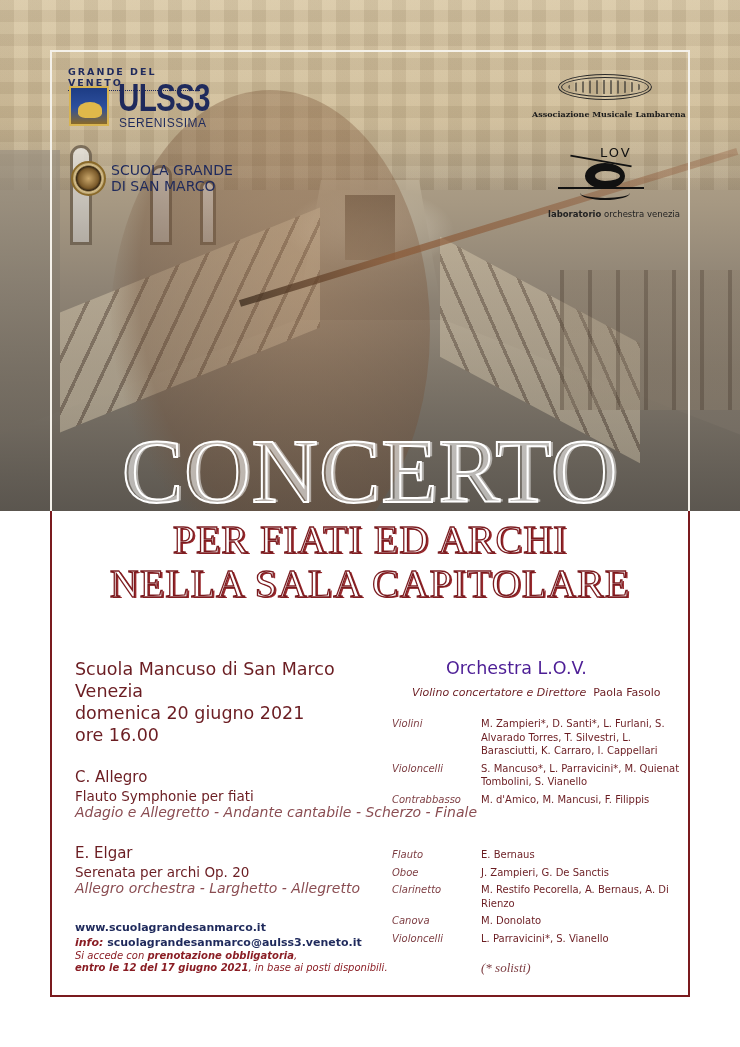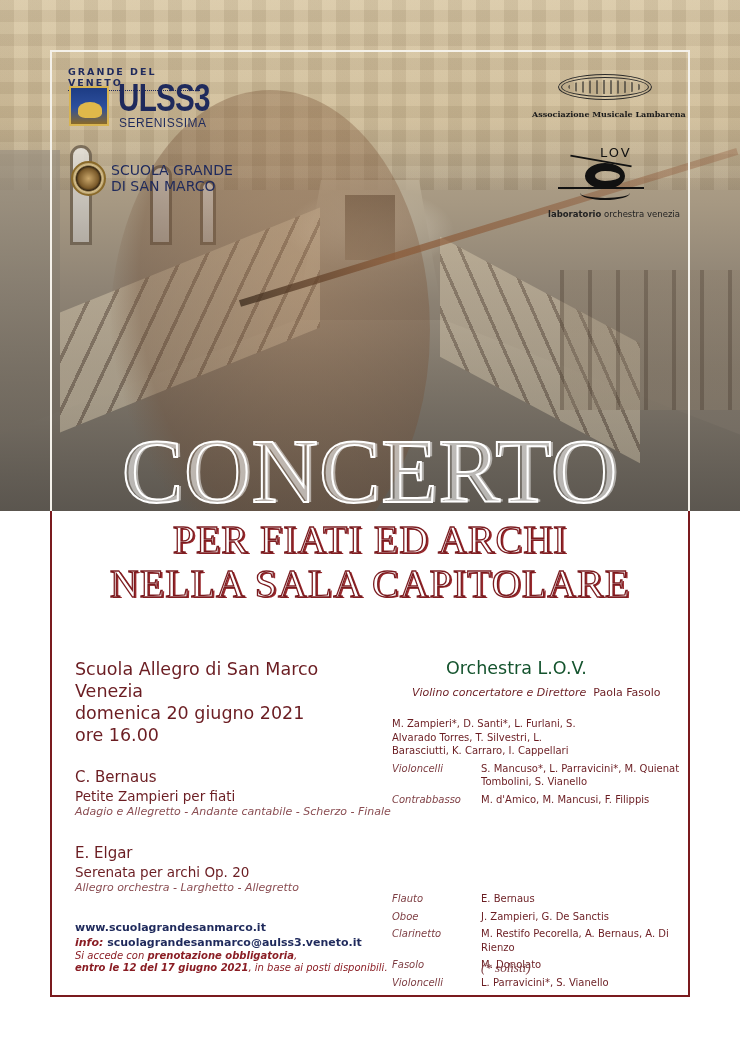--- a/index.html
+++ b/index.html
@@ -169,47 +169,47 @@
   }
   .sub1 { top: 518px; }
   .sub2 { top: 562px; }
   .venue {
     position: absolute; left: 75px; top: 658px;
     font-family: "DejaVu Sans", sans-serif; font-size: 17.5px; line-height: 22px; color: #6b1d22;
   }
   .piece { position: absolute; left: 75px; }
   .composer { font-family: "DejaVu Sans", sans-serif; font-size: 15px; line-height: 20px; color: #6b1d22; }
   .work { font-family: "DejaVu Sans", sans-serif; font-size: 13.5px; line-height: 18px; color: #6b1d22; }
-  .movements { font-family: "DejaVu Sans", sans-serif; font-style: italic; font-size: 11px; line-height: 14px; color: #8a4d52; }
+  .movements { font-family: "DejaVu Sans", sans-serif; font-style: italic; font-size: 14px; line-height: 14px; color: #8a4d52; }
   .p1 { top: 767px; }
   .p2 { top: 843px; }
 
   .contacts { position: absolute; left: 75px; top: 920px; }
   .web { font-family: "DejaVu Sans", sans-serif; font-weight: bold; font-size: 11px; line-height: 15px; color: #1f2a5c; }
   .info-line { font-family: "DejaVu Sans", sans-serif; font-weight: bold; font-size: 11px; line-height: 15px; color: #1f2a5c; }
   .info-label { color: #8a1d24; font-style: italic; }
   .note { font-family: "DejaVu Sans", sans-serif; font-style: italic; font-size: 10px; line-height: 12px; color: #8a1d24; }
   .note b { font-weight: bold; }
 
   
   .orch-title {
     position: absolute; left: 446px; top: 658px;
-    font-family: "DejaVu Sans", sans-serif; font-size: 17.5px; color: #14532d;
+    font-family: "DejaVu Sans", sans-serif; font-size: 17.5px; color: #4c1d95;
   }
   .director {
     position: absolute; left: 400px; top: 686px; font-family: "DejaVu Sans", sans-serif;
     font-size: 11px; color: #6b1d22; margin-left: 12px;
   }
   .director i { font-style: italic; }
   .roster { position: absolute; left: 392px; }
   .roster .row { display: flex; font-family: "DejaVu Sans", sans-serif; font-size: 10px; line-height: 13.5px; color: #6b1d22; margin-bottom: 4px; }
   .roster .role { width: 89px; font-style: italic; color: #7d3d42; flex-shrink: 0; }
   .roster .names { width: 210px; }
   .roster1 { top: 717px; }
-  .roster2 { top: 848px; margin-top: 44px; }
+  .roster2 { top: 848px; }
   .solisti { position: absolute; left: 481px; top: 960px; font-family: Liberation Serif, serif; font-size: 13px; color: #7d3d42; font-style: italic; }
 </style>
 </head>
 <body>
 
 <div class="photo">
   <div class="ceiling"></div>
   <div class="left-wall"></div>
   <div class="window" style="left:70px;"></div>
   <div class="window" style="left:150px;top:165px;height:80px;"></div>
@@ -248,29 +248,29 @@
 <div class="lov-o"></div>
 <div class="lov-base"></div>
 <div class="lov-smile"></div>
 <div class="lov-text"><b>laboratorio</b><span> orchestra venezia</span></div>
 
 <div class="title-concerto">CONCERTO</div>
 <div class="title-sub sub1">PER FIATI ED ARCHI</div>
 <div class="title-sub sub2">NELLA SALA CAPITOLARE</div>
 
 <div class="venue">
-  <div>Scuola Allegro di San Marco</div>
+  <div>Scuola Mancuso di San Marco</div>
   <div>Venezia</div>
   <div>domenica 20 giugno 2021</div>
   <div>ore 16.00</div>
 </div>
 
 <div class="piece p1">
-  <div class="composer">C. Bernaus</div>
-  <div class="work">Petite Zampieri per fiati</div>
+  <div class="composer">C. Allegro</div>
+  <div class="work">Flauto Symphonie per fiati</div>
   <div class="movements">Adagio e Allegretto - Andante cantabile - Scherzo - Finale</div>
 </div>
 <div class="piece p2">
   <div class="composer">E. Elgar</div>
   <div class="work">Serenata per archi Op. 20</div>
   <div class="movements">Allegro orchestra - Larghetto - Allegretto</div>
 </div>
 
 <div class="contacts">
   <div class="web">www.scuolagrandesanmarco.it</div>
@@ -284,20 +284,21 @@
   </div>
 </div>
 
 <div class="orch-title">Orchestra L.O.V.</div>
 <div class="director">
   <i>Violino concertatore e Direttore</i>&nbsp;&nbsp;<span>Paola Fasolo</span>
 </div>
 
 <div class="roster roster1">
   <div class="row">
+      <div class="role">Violini</div>
       <div class="names">M. Zampieri*, D. Santi*, L. Furlani, S. Alvarado Torres, T. Silvestri, L. Barasciutti, K. Carraro, I. Cappellari</div>
     </div>
   <div class="row">
       <div class="role">Violoncelli</div>
       <div class="names">S. Mancuso*, L. Parravicini*, M. Quienat Tombolini, S. Vianello</div>
     </div>
   <div class="row">
       <div class="role">Contrabbasso</div>
       <div class="names">M. d'Amico, M. Mancusi, F. Filippis</div>
     </div>
@@ -310,21 +311,21 @@
     </div>
   <div class="row">
       <div class="role">Oboe</div>
       <div class="names">J. Zampieri, G. De Sanctis</div>
     </div>
   <div class="row">
       <div class="role">Clarinetto</div>
       <div class="names">M. Restifo Pecorella, A. Bernaus, A. Di Rienzo</div>
     </div>
   <div class="row">
-      <div class="role">Fasolo</div>
+      <div class="role">Canova</div>
       <div class="names">M. Donolato</div>
     </div>
   <div class="row">
       <div class="role">Violoncelli</div>
       <div class="names">L. Parravicini*, S. Vianello</div>
     </div>
 </div>
 
 <div class="solisti">(* solisti)</div>
 

